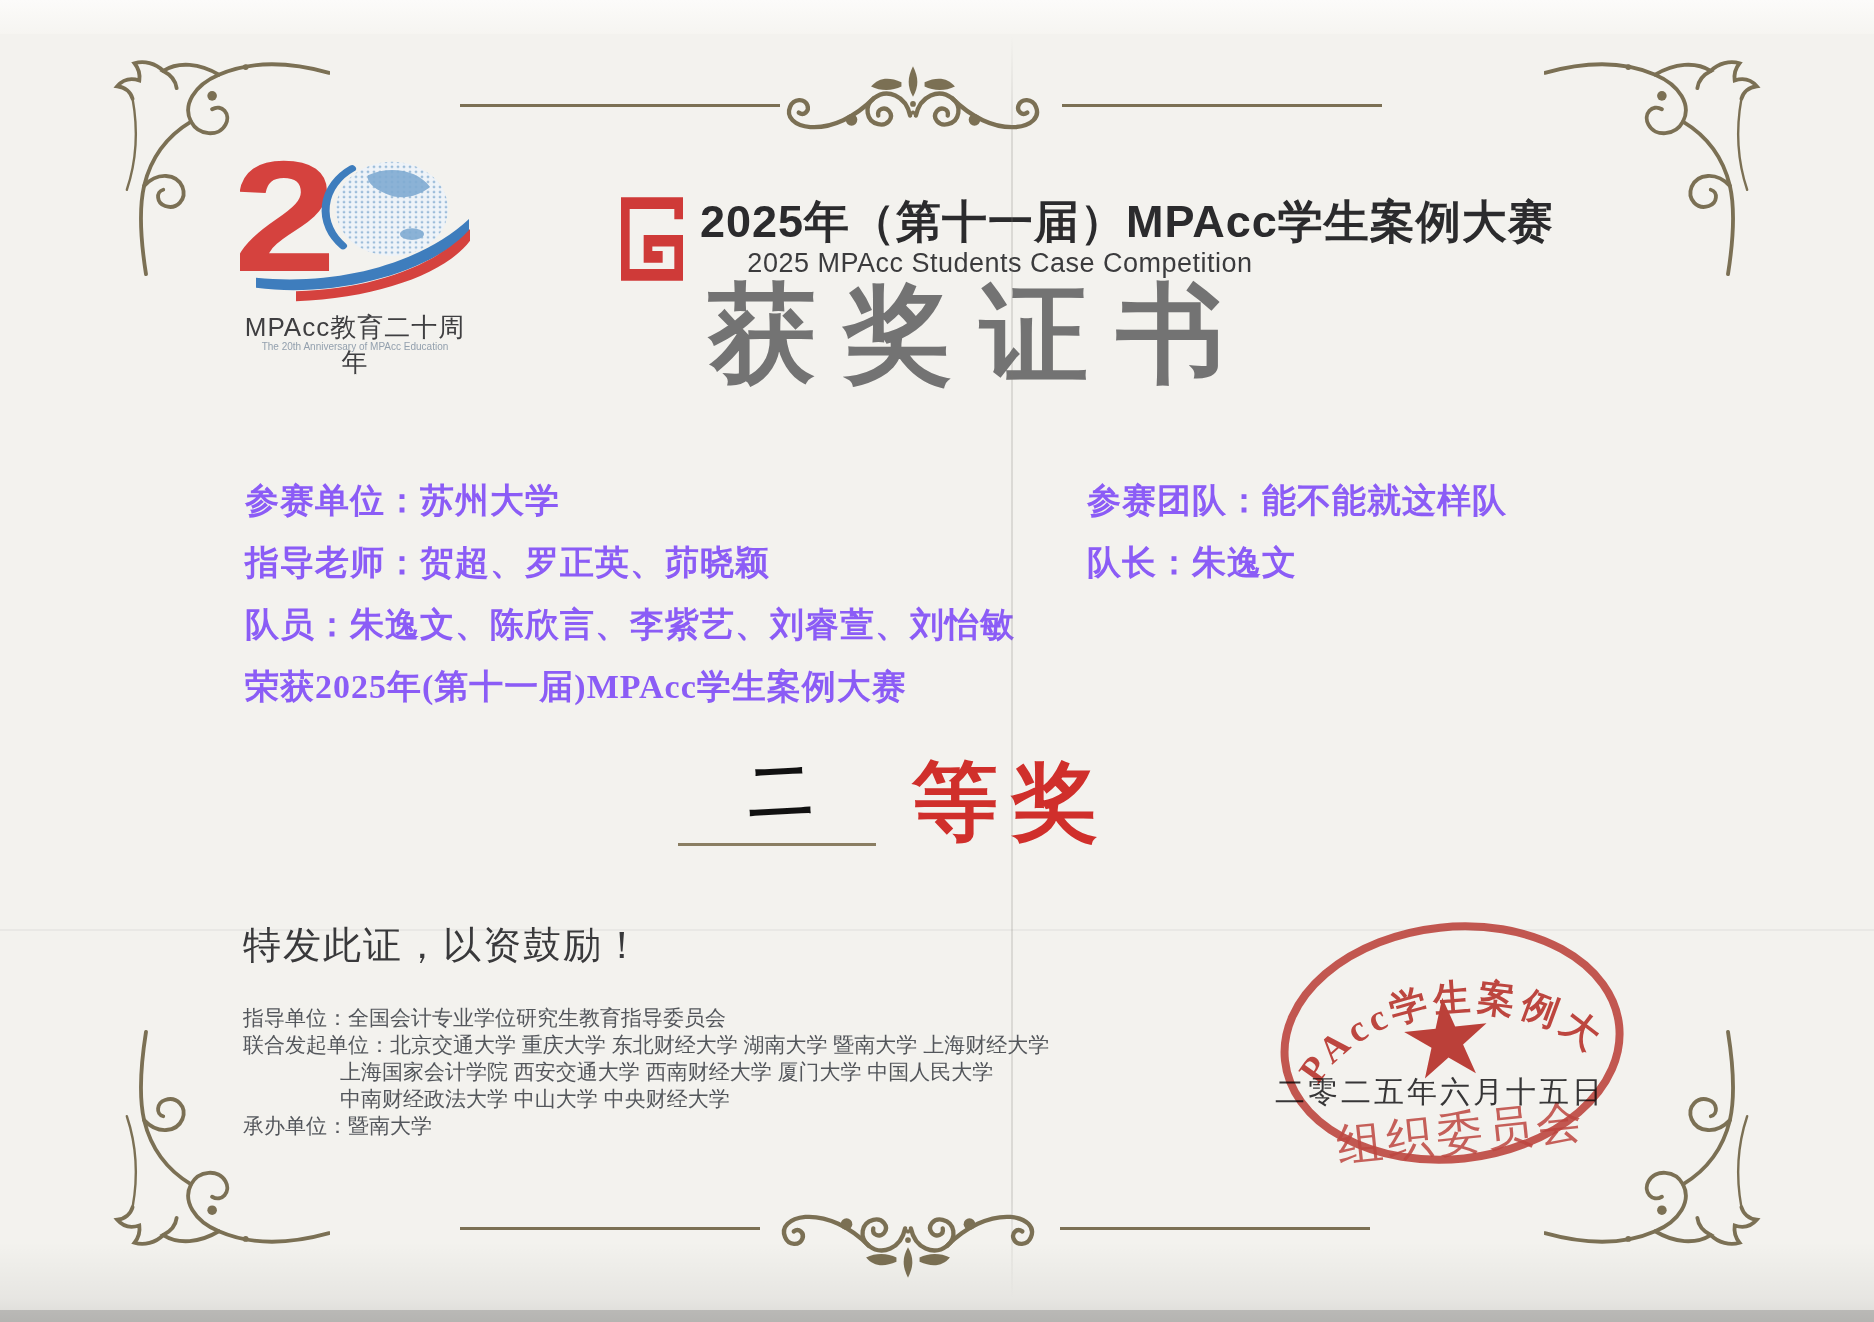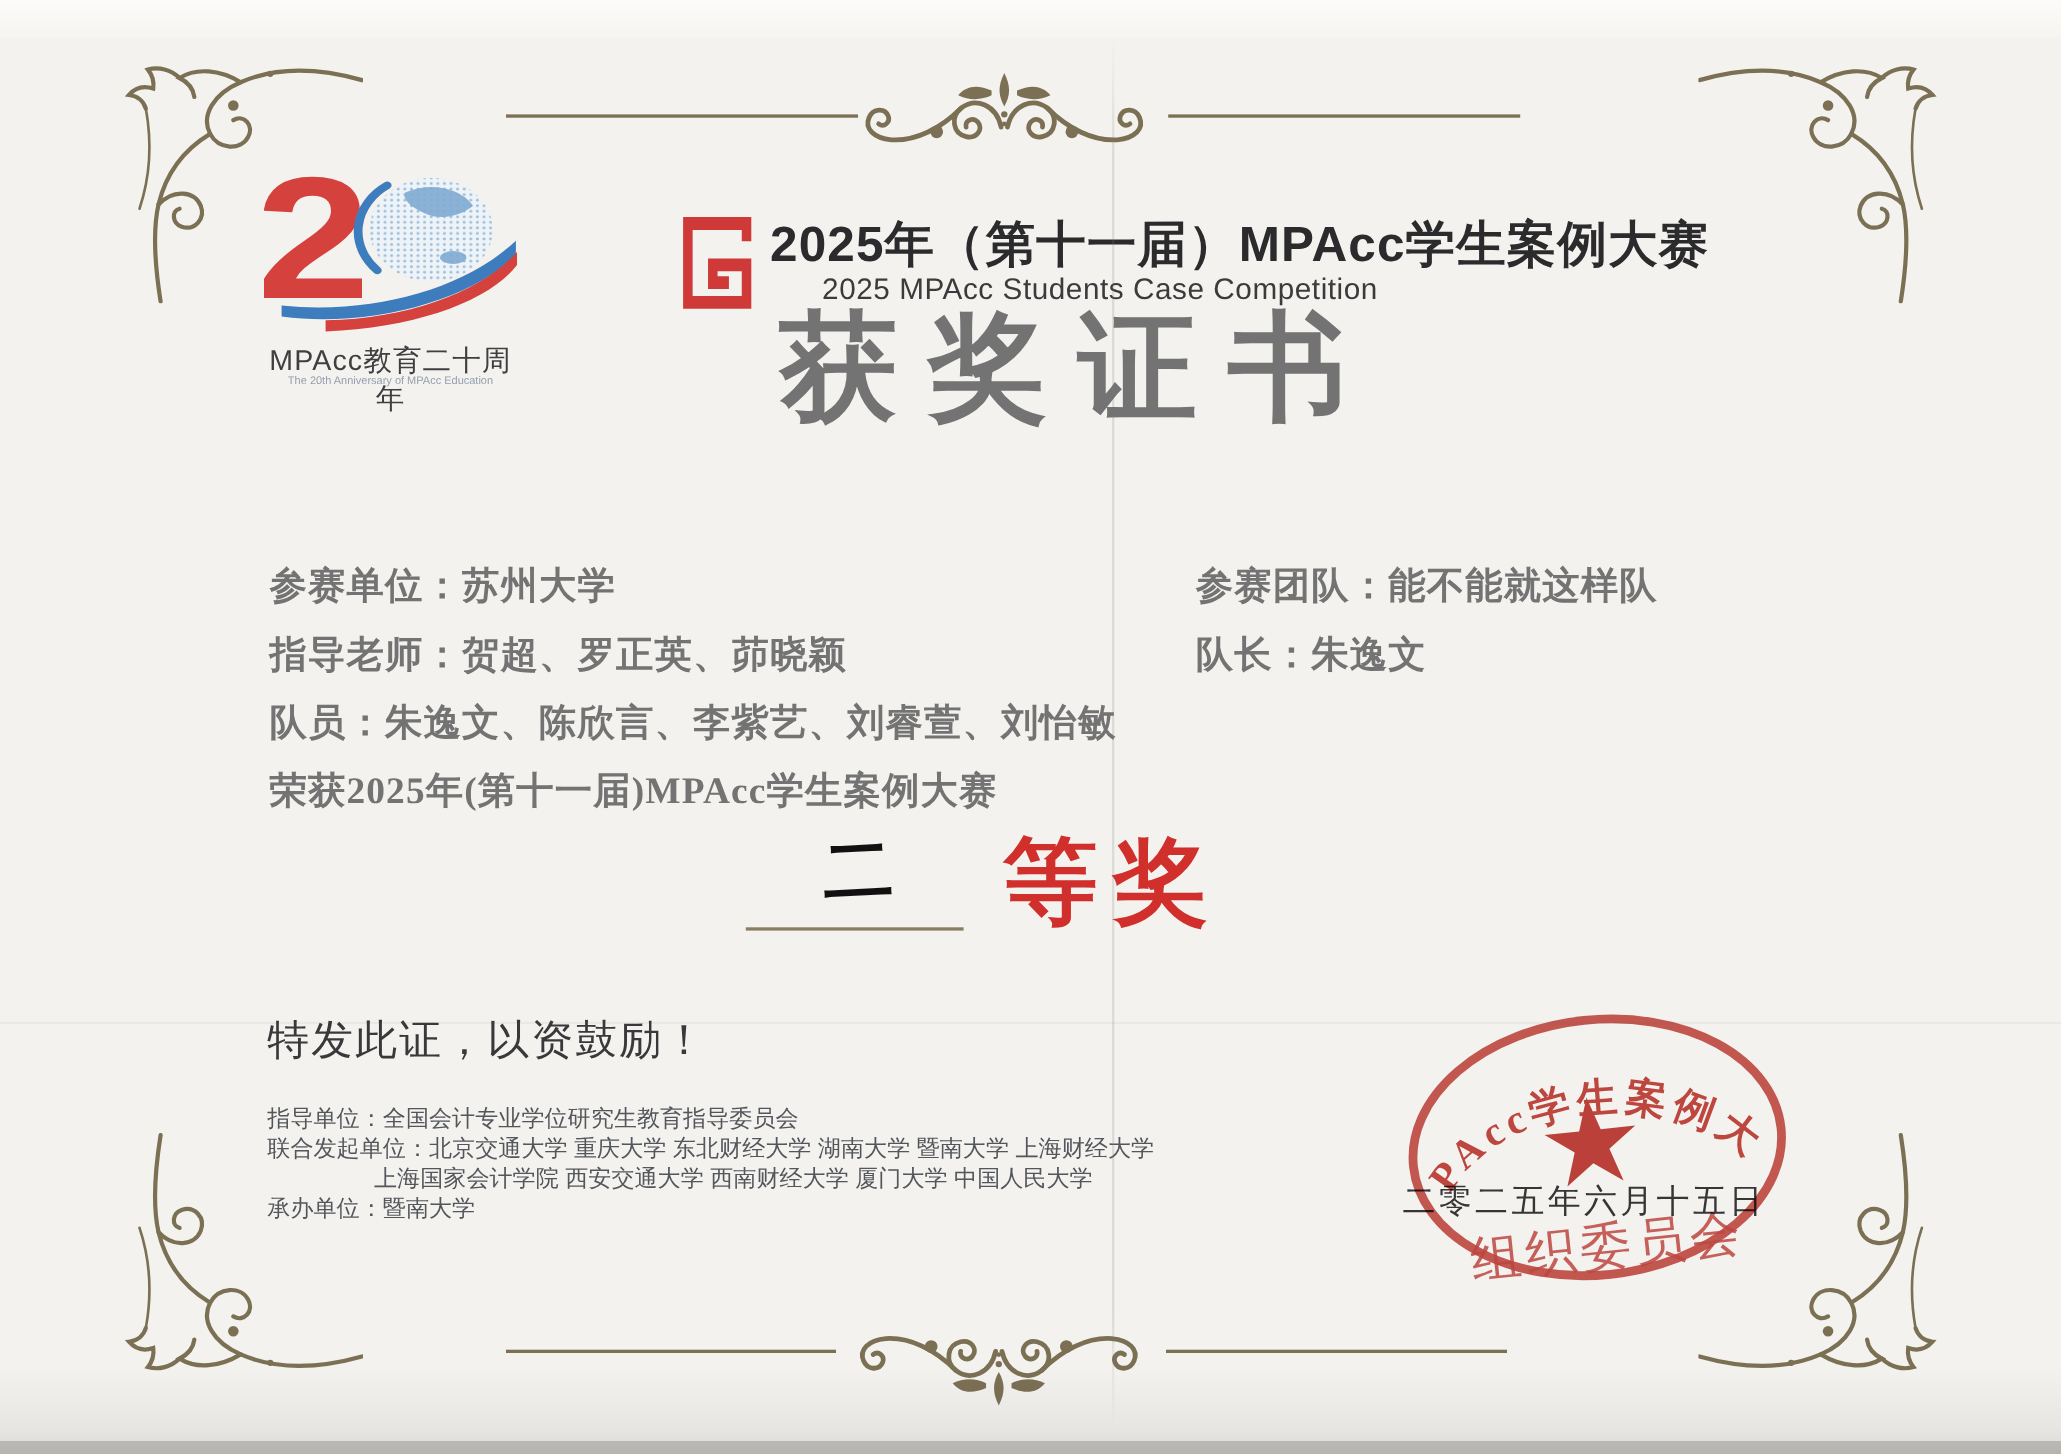--- a/index.html
+++ b/index.html
@@ -35,21 +35,21 @@
     font-family:Liberation Sans, sans-serif;font-size:10px;color:#93a0ae;}
   .cs-logo{position:absolute;left:620px;top:196px;width:64px;height:86px;}
   .comp-title-cn{position:absolute;left:700px;top:192px;width:600px;text-align:center;
     font-family:"Liberation Sans","DejaVu Sans",sans-serif;font-weight:bold;font-size:45px;color:#2b2b2d;letter-spacing:1px;white-space:nowrap;}
   .comp-title-en{position:absolute;left:700px;top:248px;width:600px;text-align:center;
     font-family:"Liberation Sans","DejaVu Sans",sans-serif;font-size:27px;color:#3b3b3d;letter-spacing:.5px;}
 
   .cert-title{position:absolute;left:640px;top:262px;width:680px;text-align:center;
     font-size:108px;font-weight:bold;color:#737373;letter-spacing:28px;margin:0;white-space:nowrap;}
 
-  .field-line{position:absolute;font-size:34px;font-weight:bold;color:#737373;letter-spacing:1px;white-space:nowrap;margin-top:32px;}
+  .field-line{position:absolute;font-size:34px;font-weight:bold;color:#8b5cf6;letter-spacing:1px;white-space:nowrap;}
   .fl-l1{left:245px;top:478px;} .fl-l2{left:245px;top:540px;}
   .fl-l3{left:245px;top:602px;} .fl-l4{left:245px;top:664px;}
   .fl-r1{left:1087px;top:478px;} .fl-r2{left:1087px;top:540px;}
 
   .award-grade{position:absolute;left:700px;top:748px;width:160px;text-align:center;
     font-size:64px;font-weight:bold;color:#111;transform:rotate(-3deg);}
   .award-underline{position:absolute;left:678px;top:843px;width:198px;height:3px;background:#8a7e62;}
   .award-suffix{position:absolute;left:912px;top:744px;font-size:86px;font-weight:800;
     color:#d02f2b;letter-spacing:14px;white-space:nowrap;}
 
@@ -210,20 +210,23 @@
   <div class="orgs">
     <div class="org-line">
       <span>指导单位：</span><span>全国会计专业学位研究生教育指导委员会</span>
     </div>
     <div class="org-line">
       <span>联合发起单位：</span><span>北京交通大学 重庆大学 东北财经大学 湖南大学 暨南大学 上海财经大学</span>
     </div>
     <div class="org-line cont">
       <span></span><span>上海国家会计学院 西安交通大学 西南财经大学 厦门大学 中国人民大学</span>
     </div>
+    <div class="org-line cont">
+      <span></span><span>中南财经政法大学 中山大学 中央财经大学</span>
+    </div>
     <div class="org-line">
       <span>承办单位：</span><span>暨南大学</span>
     </div>
   </div>
 
   <svg class="stamp" viewBox="0 0 390 270">
     <defs>
       <path id="stampArc" d="M52,164 A152,106 0 0 1 338,164" fill="none"></path>
     </defs>
     <ellipse cx="195" cy="126" rx="168" ry="116" fill="none" stroke="#c23a33" stroke-width="8" opacity=".9"></ellipse>

